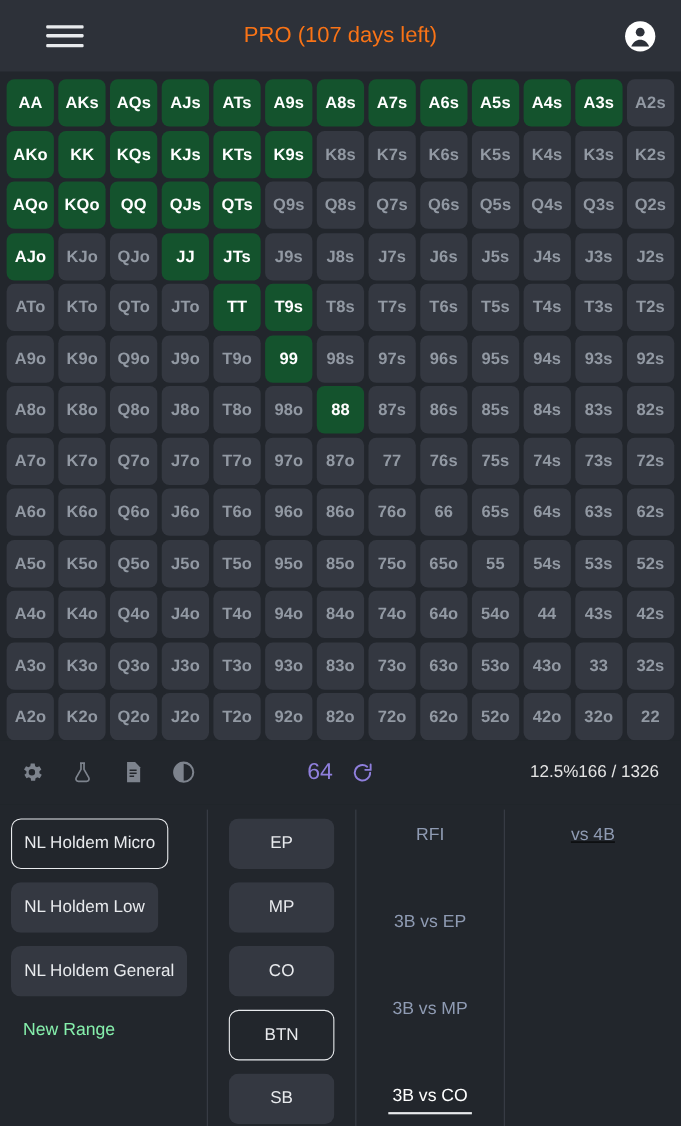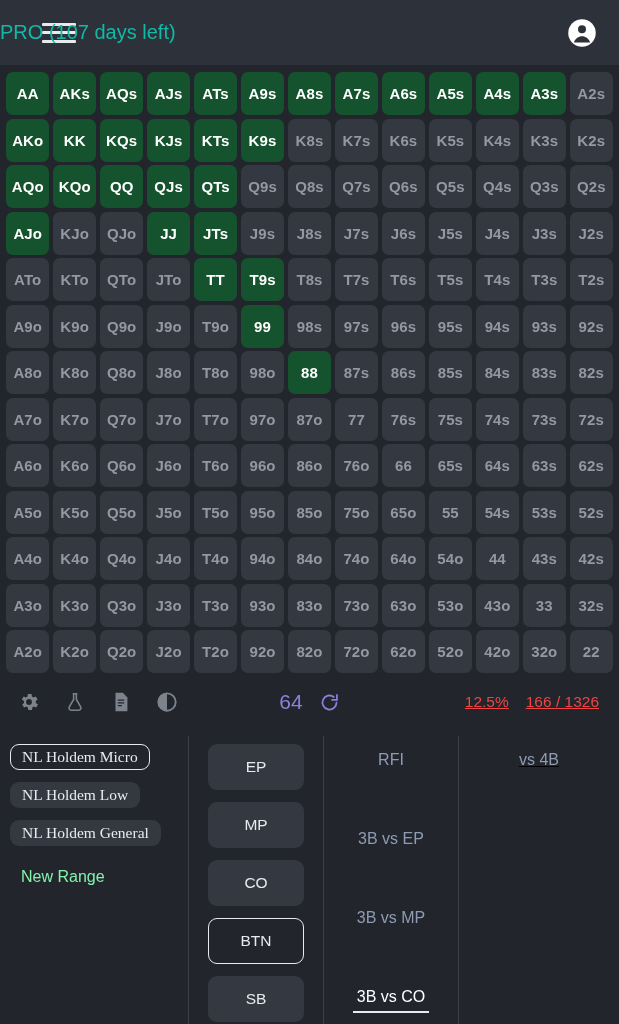--- a/index.html
+++ b/index.html
@@ -17,21 +17,22 @@
     height: 65px; flex: 0 0 65px;
     background: #2d3139;
     display: flex; align-items: center;
     position: relative;
     padding: 0 22px;
   }
   .hamburger { width: 34px; height: 26px; display: flex; flex-direction: column; justify-content: space-between; cursor: pointer; padding: 3px 0; margin-left: 20px; }
   .hamburger span { display: block; height: 3px; background: #e8eaed; border-radius: 1px; }
   .header-title {
     position: absolute; left: 0; right: 0;
-    font-size: 20px; color: #14b8a6;
+    text-align: center;
+    font-size: 20px; color: #f97316;
     pointer-events: none;
   }
   .account-icon { margin-left: auto; width: 30px; height: 30px; cursor: pointer; z-index: 2; }
 
   
   .grid-wrap { flex: 0 0 608px; padding: 7px 6px 0 6px; background: #22262c; }
   .grid { display: grid; grid-template-columns: repeat(13, 1fr); grid-auto-rows: 43px; gap: 3.5px; }
   .cell {
     border-radius: 7px;
     display: flex; align-items: center; justify-content: center;
@@ -52,37 +53,37 @@
   }
   .tool-icons { display: flex; align-items: center; gap: 24px; }
   .tool-icon { width: 22px; height: 22px; cursor: pointer; display: block; }
   .counter {
     position: absolute; left: 0; right: 0;
     display: flex; align-items: center; justify-content: center; gap: 16px;
     pointer-events: none;
   }
   .counter-num { font-size: 21px; color: #8f7fdc; pointer-events: auto; cursor: pointer; }
   .refresh-icon { width: 21px; height: 21px; pointer-events: auto; cursor: pointer; }
-  .stats { margin-left: auto; display: flex; align-items: center; gap: 17px; font-size: 15.5px; color: #ef4444; z-index: 2; text-decoration: underline; }
+  .stats { margin-left: auto; display: flex; align-items: center; gap: 0; font-size: 15.5px; color: #e5e5e5; z-index: 2; }
 
   
   .bottom { flex: 1; display: flex; background: #22262c; padding-top: 5px; }
   .col { display: flex; flex-direction: column; }
   .col-ranges { width: 188px; padding: 8px 10px 0 10px; gap: 12px; }
   .col-pos { width: 135px; padding: 8px 0 0 0; gap: 12px; align-items: center; border-left: 1px solid #3a3f48; }
   .col-act { width: 135px; padding: 8px 0 0 0; gap: 47px; align-items: center; border-left: 1px solid #3a3f48; }
   .col-extra { flex: 1; padding: 8px 0 0 0; gap: 29px; align-items: center; border-left: 1px solid #3a3f48; text-decoration: underline; }
 
   .range-btn {
     background: #343841; color: #e8eaed;
     border: 1px solid transparent; border-radius: 9px;
-    font-size: 15.5px; padding: 3px 11px;
+    font-size: 15.5px; padding: 13px 11px;
     text-align: left; cursor: pointer;
     align-self: flex-start;
-    font-family: Liberation Serif, serif;
+    font-family: Liberation Sans, sans-serif;
   }
   .range-btn.sel { background: #22262c; border: 1px solid #e8eaed; }
   .new-range { color: #86efac; font-size: 16px; padding: 10px 11px; cursor: pointer; align-self: flex-start; }
 
   .pos-btn {
     width: 96px; background: #343841; color: #e8eaed;
     border: 1px solid transparent; border-radius: 9px;
     font-size: 15.5px; padding: 13px 12px; text-align: center; cursor: pointer;
     font-family: "Liberation Sans", sans-serif;
   }

